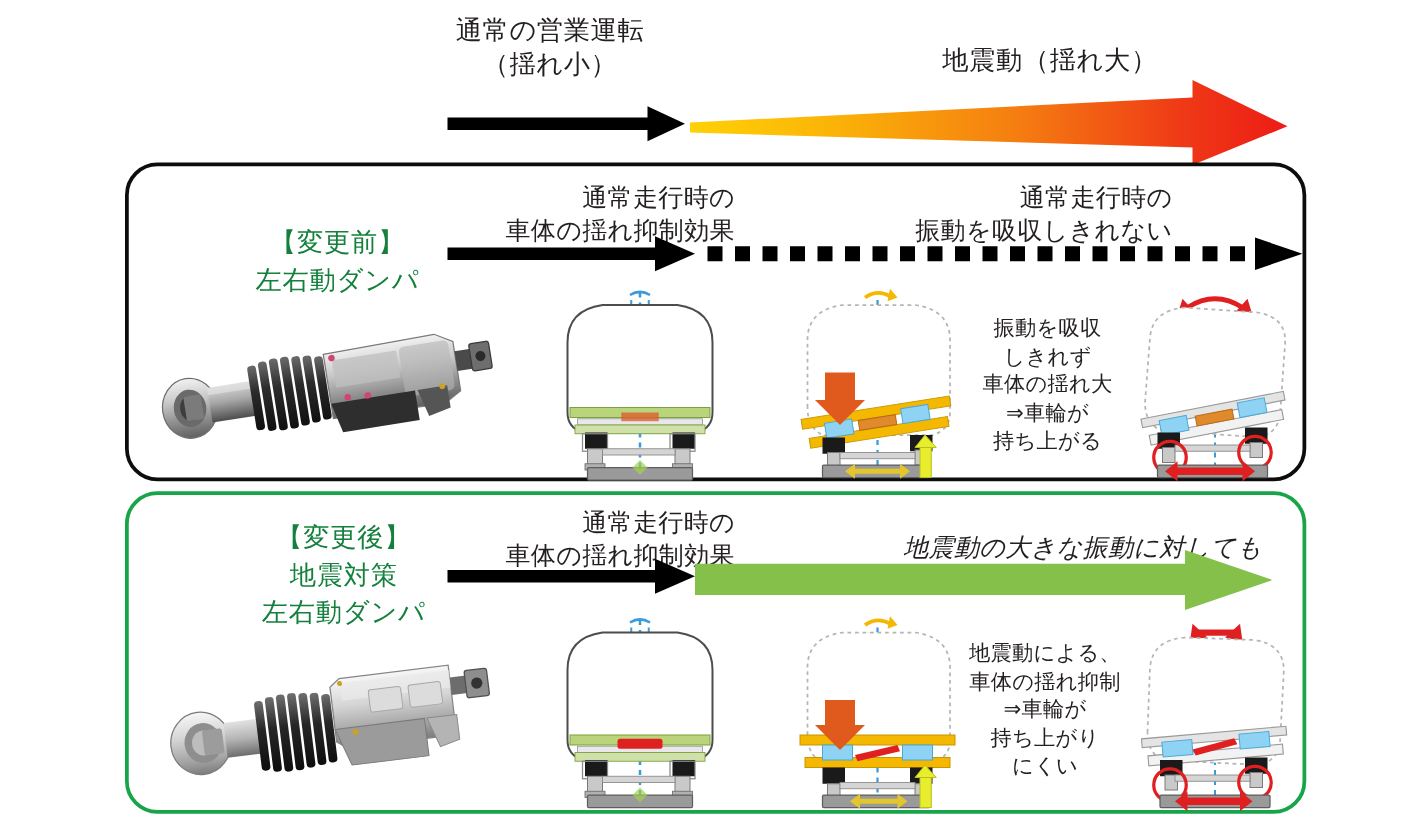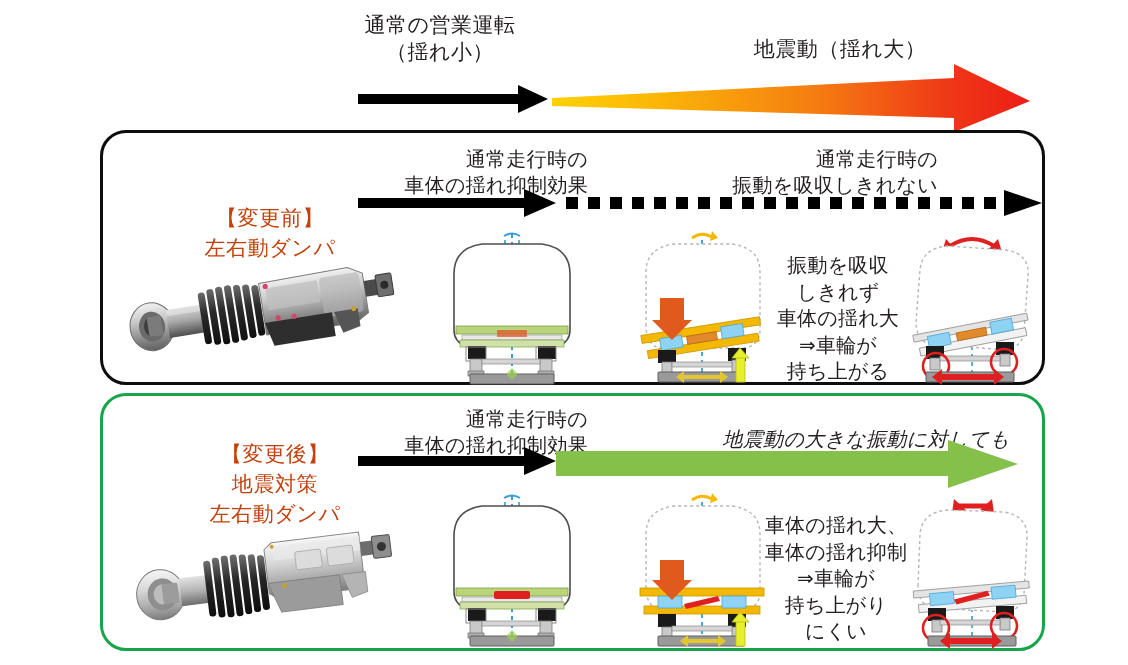--- a/index.html
+++ b/index.html
@@ -3,22 +3,22 @@
 <meta charset="utf-8">
 <style>
   html,body{margin:0;padding:0;background:#ffffff;}
   body{width:1128px;height:665px;overflow:hidden;
        font-family:"Liberation Sans","DejaVu Sans",sans-serif;color:#231f20;}
   #stage{position:relative;width:1040px;height:665px;background:#fff;}
 
   .abs{position:absolute;}
   .ttl{font-size:21px;line-height:1.28;text-align:center;color:#231f20;letter-spacing:.5px;}
   .lbl{font-size:20px;line-height:1.3;text-align:right;color:#231f20;letter-spacing:.3px;}
-  .side{font-size:20px;line-height:1.33;text-align:center;color:#231f20;letter-spacing:.2px;}
-  .boxttl{font-size:21px;line-height:1.42;text-align:center;color:#c2410c;letter-spacing:.6px;margin-top:23px;}
+  .side{font-size:17px;line-height:1.33;text-align:center;color:#231f20;letter-spacing:.2px;}
+  .boxttl{font-size:21px;line-height:1.42;text-align:center;color:#15803d;letter-spacing:.6px;}
 
   
   .frame{position:absolute;border-radius:26px;box-sizing:border-box;background:transparent;}
   #frame-before{border:3.5px solid #0d0d0d;}
   #frame-after{border:3.5px solid #18a54a;}
 
   
   svg{display:block;overflow:visible;}
 </style>
 </head>
@@ -407,21 +407,21 @@
         <path d="M48,153 L56,147 L56,151 L86,151 L86,147 L94,153 L86,159 L86,155 L56,155 L56,159 Z" fill="#e3c62e"></path>
       </g>
       <g>
         <rect x="104" y="132" width="9" height="26" fill="#e8ee2e" stroke="#b9bf1a" stroke-width=".8"></rect>
         <path d="M100,134 L108,124 L117,134 Z" fill="#e8ee2e" stroke="#b9bf1a" stroke-width=".8"></path>
       </g>
     </svg>
   </div>
 
   <div class="abs side" style="left:762px;top:512px;width:148px;">
-    <div>車体の揺れ大、</div>
+    <div>地震動による、</div>
     <div>車体の揺れ抑制</div>
     <div>⇒車輪が</div>
     <div>持ち上がり</div>
     <div>にくい</div>
   </div>
 
   <div class="abs" style="left:902px;top:488px;">
     <svg width="140" height="160" viewBox="0 0 140 160">
       <g>
         <path d="M56,18 L86,18" fill="none" stroke="#e02020" stroke-width="5"></path>

